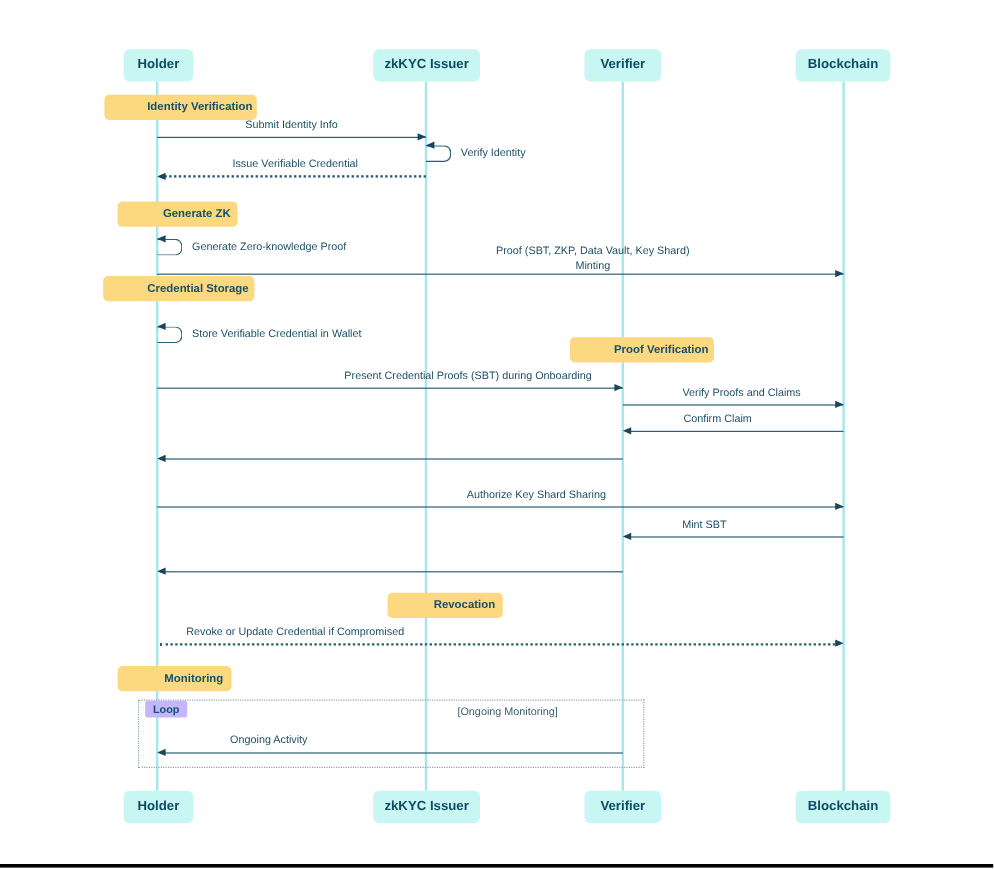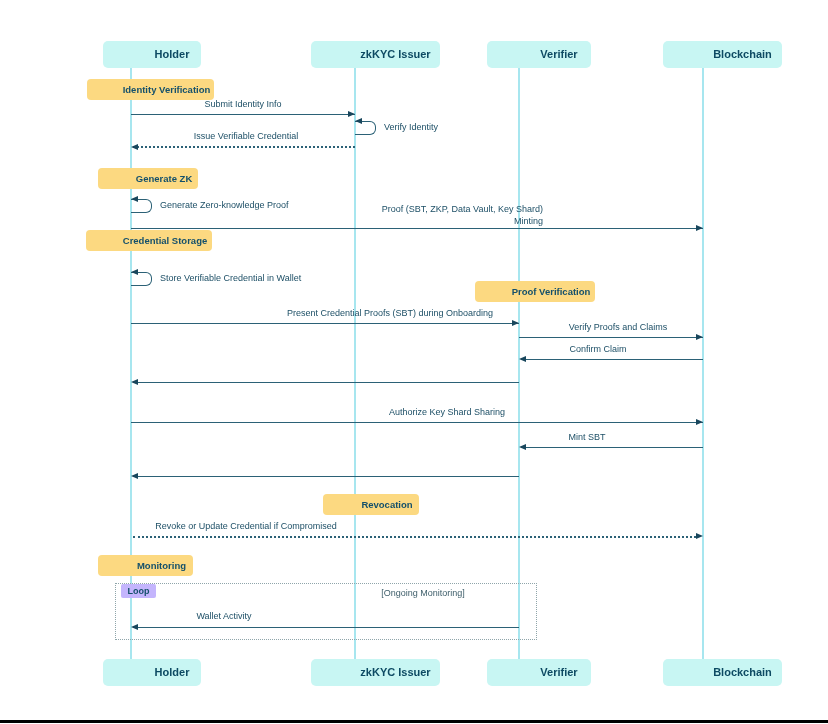--- a/index.html
+++ b/index.html
@@ -3,34 +3,34 @@
 <meta charset="utf-8">
 <title>zkKYC Sequence Diagram</title>
 <style>
   html,body{margin:0;padding:0;background:#ffffff;}
   #canvas{
     position:relative;width:828px;height:724px;overflow:hidden;background:#ffffff;
     font-family:"Liberation Sans",sans-serif;
   }
   .actor{
     position:absolute;height:27px;line-height:27px;background:#c8f6f3;border-radius:5px;
-    color:#0d4a63;font-size:11px;font-weight:700;text-align:center;padding-left:40px;
+    color:#0d4a63;font-size:11px;font-weight:700;text-align:center;
   }
   .lifeline{position:absolute;top:68px;height:591px;width:2px;background:#a7e6ef;}
   .note{
     position:absolute;height:21px;line-height:21px;background:#fcd981;border-radius:4px;
     color:#14506b;font-size:9.5px;font-weight:600;text-align:center;padding-left:32px;
   }
   .mline{position:absolute;height:0;border-top:1.5px solid #2b6176;}
   .mline.dotted{border-top:2px dotted #2b6176;}
   .mhead{position:absolute;width:0;height:0;border-top:3.5px solid transparent;border-bottom:3.5px solid transparent;}
   .mhead.r{border-left:7px solid #19465c;}
   .mhead.l{border-right:7px solid #19465c;}
   .mlabel{position:absolute;color:#1d4f66;font-size:9px;text-align:center;line-height:11.5px;}
-  .mlabel.leftalign{text-align:right;}
+  .mlabel.leftalign{text-align:center;margin-left:40px;}
   .selfloop{
     position:absolute;width:20px;height:12px;border:1.5px solid #2b6176;border-left:none;
     border-radius:0 6px 6px 0;
   }
   .selflabel{position:absolute;color:#1d4f66;font-size:9px;line-height:13px;text-align:left;}
   .loopframe{position:absolute;border:1.2px dotted #8fa5aa;}
   .loopbadge{
     position:absolute;height:14px;line-height:14px;background:#c4b5fd;border-radius:2px;
     color:#14506b;font-size:9px;font-weight:600;text-align:center;
   }
@@ -117,17 +117,17 @@
   <div class="mline dotted" style="left:133px;top:536px;width:563px"></div>
   <div class="mhead r" style="left:696px;top:533px"></div>
   <div class="mlabel" style="left:146px;top:521px;width:200px">Revoke or Update Credential if Compromised</div>
 
   <div class="loopframe" style="left:115px;top:583px;width:420px;height:55px"></div>
   <div class="loopbadge" style="left:121px;top:584px;width:35px">Loop</div>
   <div class="loopcond" style="left:323px;top:588px;width:200px">[Ongoing Monitoring]</div>
 
   <div class="mline" style="left:133px;top:627px;width:386px"></div>
   <div class="mhead l" style="left:131px;top:624px"></div>
-  <div class="mlabel" style="left:124px;top:611px;width:200px">Wallet Activity</div>
+  <div class="mlabel" style="left:124px;top:611px;width:200px">Ongoing Activity</div>
 
   <div class="bottombar"></div>
 
 </div>
 
 </body></html>

